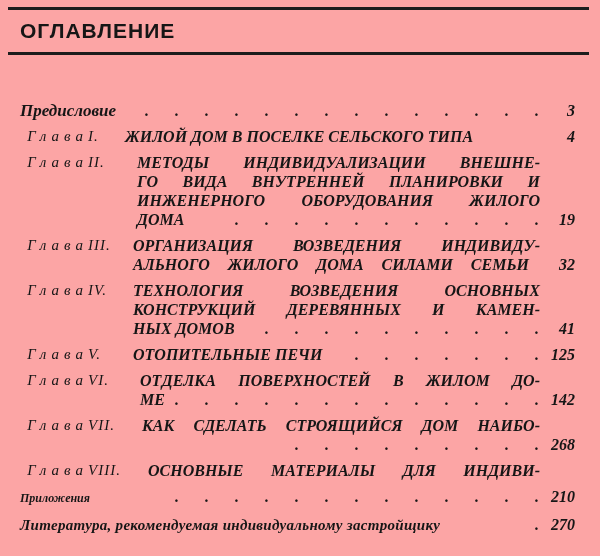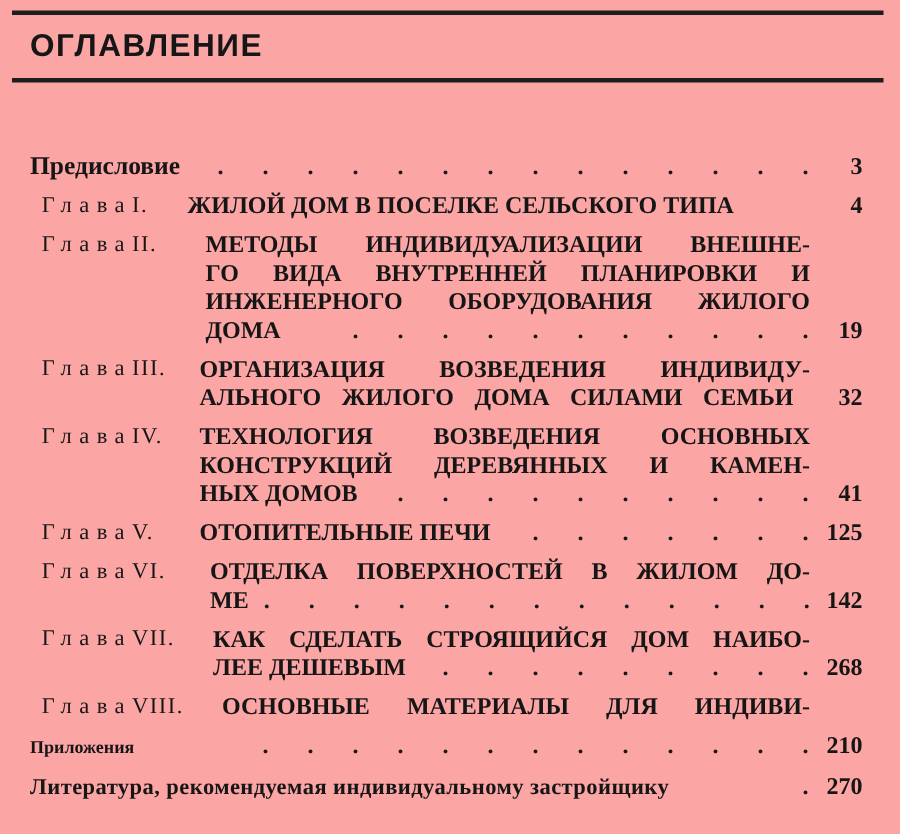--- a/index.html
+++ b/index.html
@@ -12,21 +12,21 @@
   .header{
     margin:7px -14px 0 -12px;
     border-top:3px solid #1d1d1d;
     border-bottom:3px solid #1d1d1d;
     padding:9px 0 9px 12px;
   }
   .header-title{
     font-family:"Liberation Sans","DejaVu Sans",sans-serif;
     font-weight:700;font-size:21px;line-height:24px;letter-spacing:1px;
   }
-  .toc{margin-top:46px;}
+  .toc{margin-top:46px;font-style:italic;}
   .row{display:flex;align-items:baseline;line-height:19px;margin-bottom:7px;}
   .front-text{font-weight:700;font-size:17px;white-space:nowrap;}
   .back-text{font-weight:700;font-size:12px;white-space:nowrap;}
   .lit-text{font-weight:700;font-size:15px;letter-spacing:0.3px;white-space:nowrap;}
   .entry{position:relative;margin-bottom:7px;}
   .label{
     position:absolute;left:0;top:0;line-height:19px;
     font-weight:400;font-size:15px;white-space:nowrap;text-align:right;
   }
   .word{display:inline-block;width:68px;letter-spacing:5px;}
@@ -117,21 +117,20 @@
         <span class="t">МЕ</span>
         <span class="dots">. . . . . . . . . . . . .</span>
         <span class="pg">142</span>
       </div>
     </div>
 
     <div class="entry" style="padding-left:122px;">
       <span class="label"><span class="word">Глава</span><span class="num">VII.</span></span>
       <div class="line just"><span>КАК СДЕЛАТЬ СТРОЯЩИЙСЯ ДОМ НАИБО-</span></div>
       <div class="line">
-        <span class="t">ЛЕЕ ДЕШЕВЫМ</span>
         <span class="dots">. . . . . . . . .</span>
         <span class="pg">268</span>
       </div>
     </div>
 
     <div class="entry" style="padding-left:128px;">
       <span class="label"><span class="word">Глава</span><span class="num">VIII.</span></span>
       <div class="line just"><span>ОСНОВНЫЕ МАТЕРИАЛЫ ДЛЯ ИНДИВИ-</span></div>
     </div>
 

